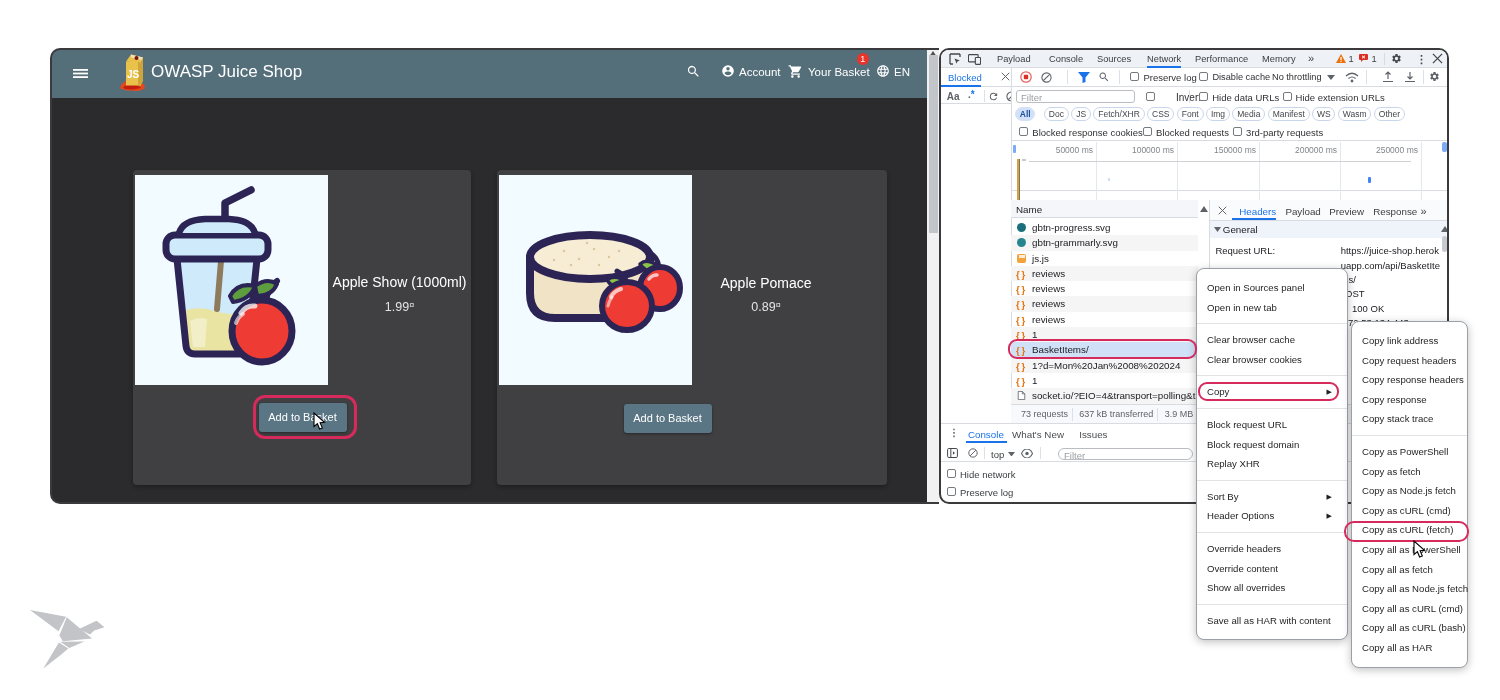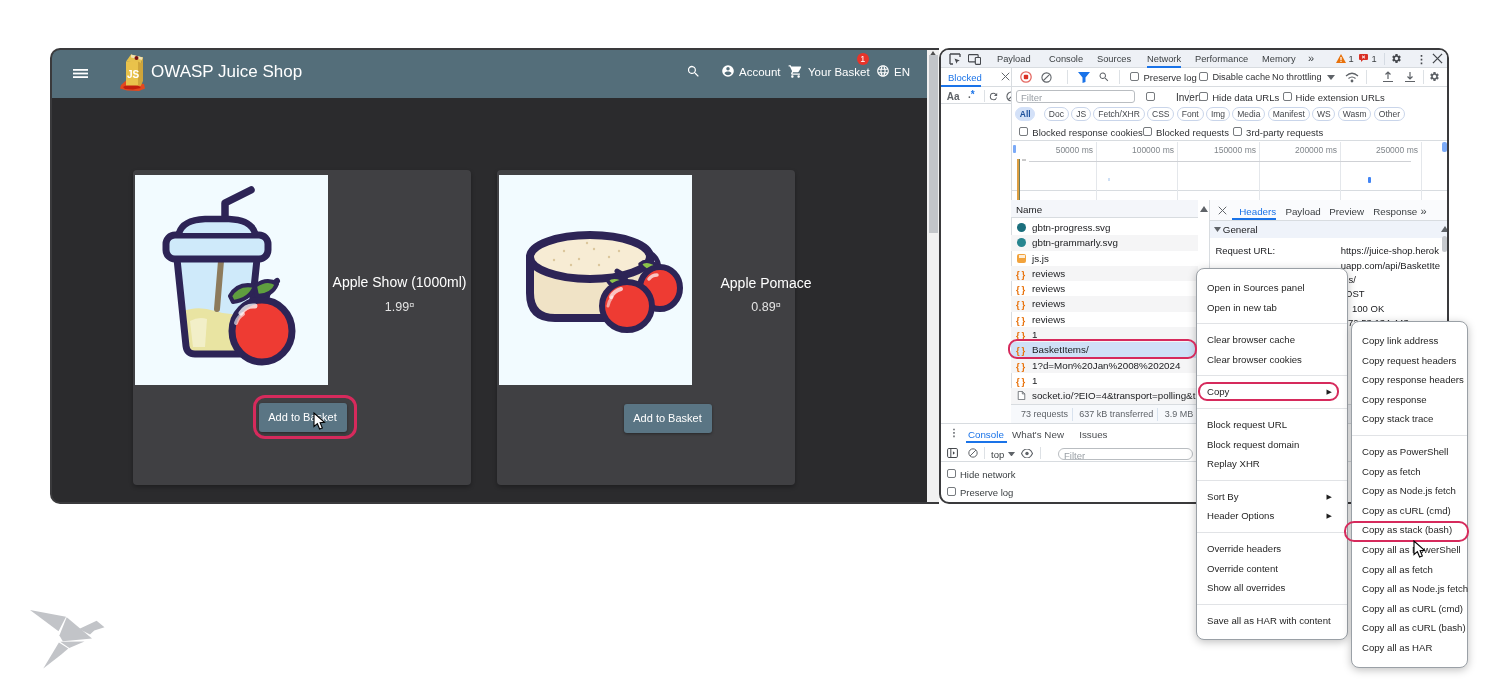--- a/index.html
+++ b/index.html
@@ -4,21 +4,21 @@
 <style>
 *{margin:0;padding:0;box-sizing:border-box}
 html,body{width:1500px;height:700px;background:#fff;font-family:"Liberation Sans",sans-serif;position:relative;overflow:hidden}
 .a{position:absolute}
 
 #app{left:50px;top:48px;width:877px;height:456px;background:#2b2b2d;border:2px solid #3a3a3c;border-right:none;border-radius:10px 0 0 10px;overflow:hidden}
 #navbar{left:0;top:0;width:100%;height:48px;background:#546e7a;color:#fff}
 #allprod{left:79px;top:76.5px;width:705px;height:33px;background:#242427;color:#ececec;font-size:15px;line-height:33px;padding-left:18px;border-radius:2px}
 .card{top:119.5px;height:315px;background:#404043;border-radius:4px;box-shadow:0 2px 4px rgba(0,0,0,.3)}
 #card1{left:81px;width:338px}
-#card2{left:445px;width:298px}
+#card2{left:445px;width:390px}
 .pimg{left:2px;top:5px;width:193px;height:210px;background:#f2fbff}
 .ptitle{color:#fff;font-size:14px;text-align:center}
 .pprice{color:#e3e3e3;font-size:12.5px;text-align:center}
 .addbtn{width:88px;height:29px;background:#5a7584;border-radius:3px;color:#fff;font-size:11px;text-align:center;line-height:29px;box-shadow:0 1px 3px rgba(0,0,0,.4)}
 
 #vscroll{left:927px;top:48px;width:12px;height:456px;background:#f1f1f1;border-top:2px solid #3a3a3c;border-bottom:2px solid #3a3a3c}
 
 #dt{left:939px;top:48px;width:510px;height:456px;background:#fff;border:2px solid #3a3a3c;border-radius:10px;overflow:hidden;font-size:9.5px;color:#303134}
 #dt .row{left:0;width:100%}
 .brd{border-bottom:1px solid #d8dce0}
@@ -415,21 +415,21 @@
   <div class="mi">Copy link address</div>
   <div class="mi">Copy request headers</div>
   <div class="mi">Copy response headers</div>
   <div class="mi">Copy response</div>
   <div class="mi">Copy stack trace</div>
   <div class="msep"></div>
   <div class="mi">Copy as PowerShell</div>
   <div class="mi">Copy as fetch</div>
   <div class="mi">Copy as Node.js fetch</div>
   <div class="mi">Copy as cURL (cmd)</div>
-  <div class="mi">Copy as stack (bash)</div>
+  <div class="mi">Copy as cURL (fetch)</div>
   <div class="mi">Copy all as PowerShell</div>
   <div class="mi">Copy all as fetch</div>
   <div class="mi">Copy all as Node.js fetch</div>
   <div class="mi">Copy all as cURL (cmd)</div>
   <div class="mi">Copy all as cURL (bash)</div>
   <div class="mi">Copy all as HAR</div>
 </div>
 
 <div class="a redbox" style="left:253px;top:395px;width:104px;height:44px;border-width:3px;border-radius:12px"></div>
 <div class="a redbox" style="left:1008px;top:339px;width:189px;height:20px"></div>

